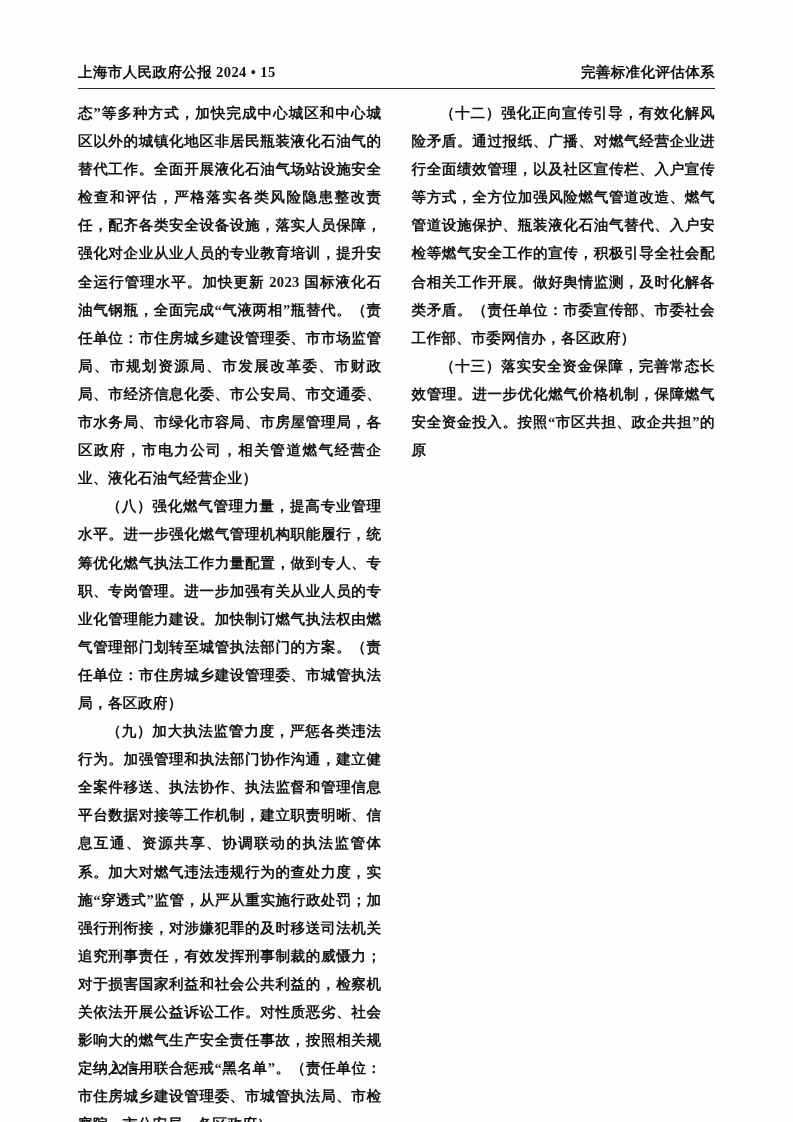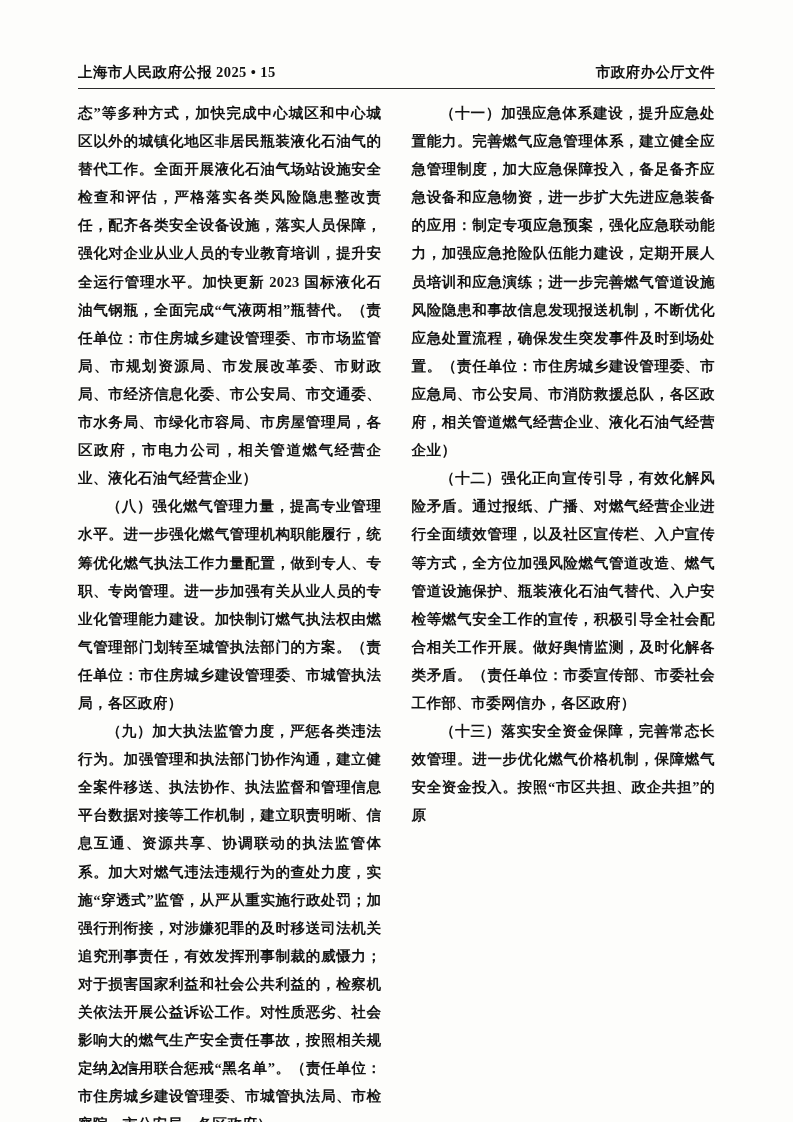--- a/index.html
+++ b/index.html
@@ -100,36 +100,35 @@
     font-family: "Liberation Serif", "DejaVu Serif", serif;
     font-size: 14.5px;
   }
 </style>
 </head>
 <body>
 
 <div class="page">
 
   <div class="header">
-    <span class="hdr-left">上海市人民政府公报 2025 • 15</span>
-    <span class="hdr-right">市政府办公厅文件</span>
+    <span class="hdr-left">上海市人民政府公报 2024 • 15</span>
+    <span class="hdr-right">完善标准化评估体系</span>
   </div>
   <div class="rule"></div>
 
   <div class="columns">
 
     <div class="col">
       <p>态”等多种方式，加快完成中心城区和中心城区以外的城镇化地区非居民瓶装液化石油气的替代工作。全面开展液化石油气场站设施安全检查和评估，严格落实各类风险隐患整改责任，配齐各类安全设备设施，落实人员保障，强化对企业从业人员的专业教育培训，提升安全运行管理水平。加快更新 2023 国标液化石油气钢瓶，全面完成“气液两相”瓶替代。（责任单位：市住房城乡建设管理委、市市场监管局、市规划资源局、市发展改革委、市财政局、市经济信息化委、市公安局、市交通委、市水务局、市绿化市容局、市房屋管理局，各区政府，市电力公司，相关管道燃气经营企业、液化石油气经营企业）</p>
       <p class="indent">（八）强化燃气管理力量，提高专业管理水平。进一步强化燃气管理机构职能履行，统筹优化燃气执法工作力量配置，做到专人、专职、专岗管理。进一步加强有关从业人员的专业化管理能力建设。加快制订燃气执法权由燃气管理部门划转至城管执法部门的方案。（责任单位：市住房城乡建设管理委、市城管执法局，各区政府）</p>
       <p class="indent">（九）加大执法监管力度，严惩各类违法行为。加强管理和执法部门协作沟通，建立健全案件移送、执法协作、执法监督和管理信息平台数据对接等工作机制，建立职责明晰、信息互通、资源共享、协调联动的执法监管体系。加大对燃气违法违规行为的查处力度，实施“穿透式”监管，从严从重实施行政处罚；加强行刑衔接，对涉嫌犯罪的及时移送司法机关追究刑事责任，有效发挥刑事制裁的威慑力；对于损害国家利益和社会公共利益的，检察机关依法开展公益诉讼工作。对性质恶劣、社会影响大的燃气生产安全责任事故，按照相关规定纳入信用联合惩戒“黑名单”。（责任单位：市住房城乡建设管理委、市城管执法局、市检察院、市公安局，各区政府）</p>
 
     </div>
 
     <div class="col">
-      <p class="indent">（十一）加强应急体系建设，提升应急处置能力。完善燃气应急管理体系，建立健全应急管理制度，加大应急保障投入，备足备齐应急设备和应急物资，进一步扩大先进应急装备的应用：制定专项应急预案，强化应急联动能力，加强应急抢险队伍能力建设，定期开展人员培训和应急演练；进一步完善燃气管道设施风险隐患和事故信息发现报送机制，不断优化应急处置流程，确保发生突发事件及时到场处置。（责任单位：市住房城乡建设管理委、市应急局、市公安局、市消防救援总队，各区政府，相关管道燃气经营企业、液化石油气经营企业）</p>
       <p class="indent">（十二）强化正向宣传引导，有效化解风险矛盾。通过报纸、广播、对燃气经营企业进行全面绩效管理，以及社区宣传栏、入户宣传等方式，全方位加强风险燃气管道改造、燃气管道设施保护、瓶装液化石油气替代、入户安检等燃气安全工作的宣传，积极引导全社会配合相关工作开展。做好舆情监测，及时化解各类矛盾。（责任单位：市委宣传部、市委社会工作部、市委网信办，各区政府）</p>
       <p class="indent">（十三）落实安全资金保障，完善常态长效管理。进一步优化燃气价格机制，保障燃气安全资金投入。按照“市区共担、政企共担”的原</p>
     </div>
 
   </div>
 
   <div class="footer">
     <span class="dash"></span>
     <span class="pg-num">22</span>
     <span class="dash"></span>

